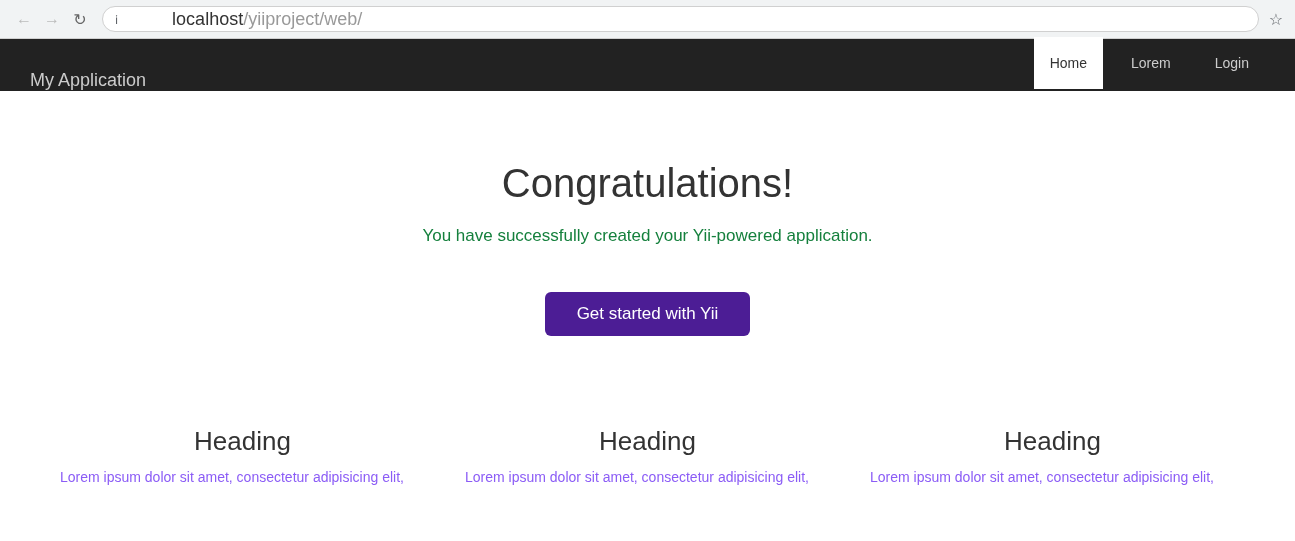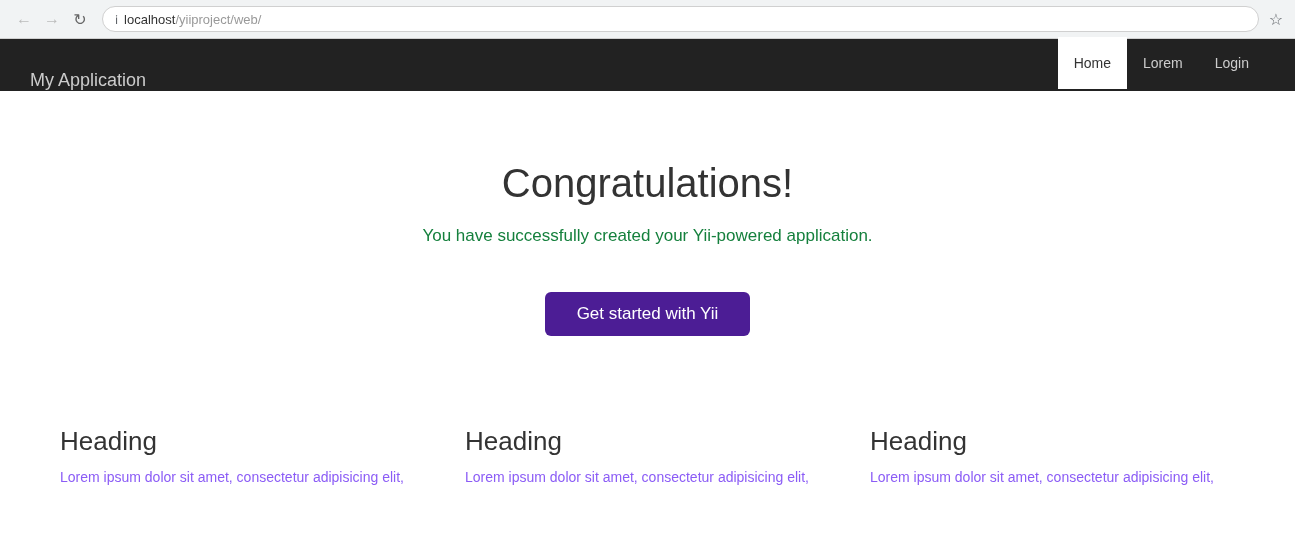--- a/index.html
+++ b/index.html
@@ -60,23 +60,24 @@
       height: 26px;
       gap: 6px;
     }
 
     .browser-lock-icon {
       color: #5f6368;
       font-size: 12px;
     }
 
     .browser-url {
-      font-size: 13px;
+      font-size: 18px;
       color: #333;
       flex: 1;
+      margin-left: 48px;
     }
 
     .browser-url .url-path {
       color: #999;
     }
 
     .browser-star {
       color: #5f6368;
       font-size: 16px;
     }
@@ -95,21 +96,21 @@
     .navbar-brand {
       color: #ccc;
       font-size: 18px;
       font-weight: 400;
       text-decoration: none;
     }
 
     .navbar-nav {
       display: flex;
       list-style: none;
-      gap: 0;
+      gap: 12px;
       align-items: stretch;
       height: 56px;
     }
 
     .navbar-nav li {
       display: flex;
       align-items: center;
     }
 
     .navbar-nav a {
@@ -167,20 +168,21 @@
 
     .feature-col {
       flex: 1;
     }
 
     .feature-heading {
       font-size: 26px;
       font-weight: 400;
       color: #333;
       margin-bottom: 10px;
+      text-align: center;
     }
 
     .feature-text {
       color: #8b5cf6;
       font-size: 14px;
       line-height: 1.5;
     }
   </style>
 </head>
 <body>

